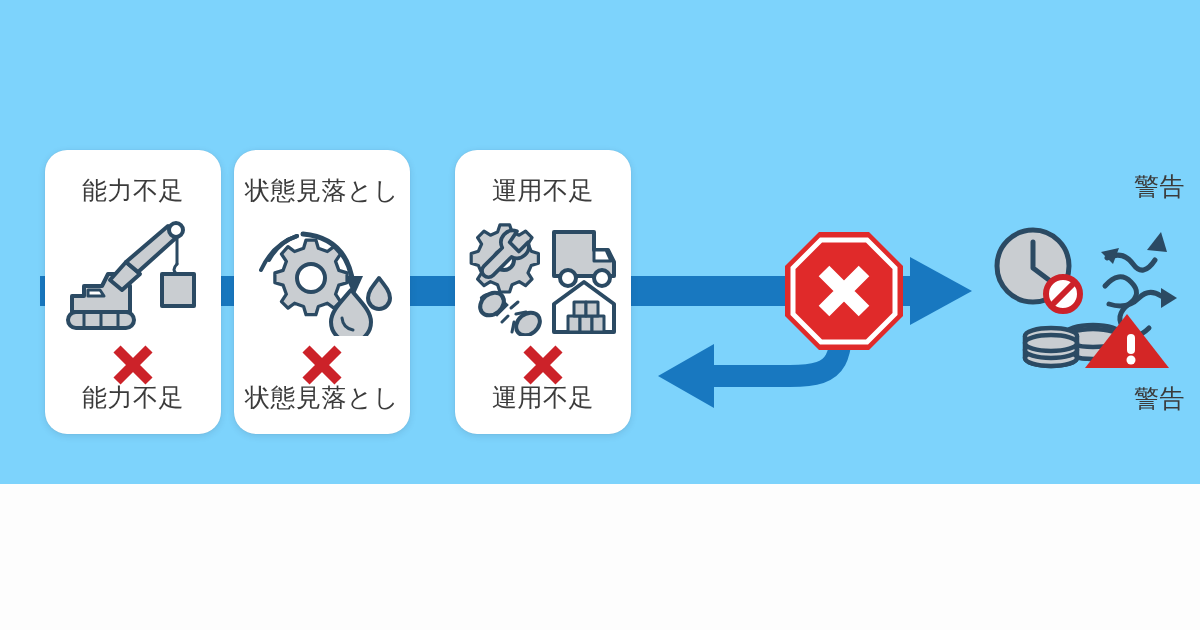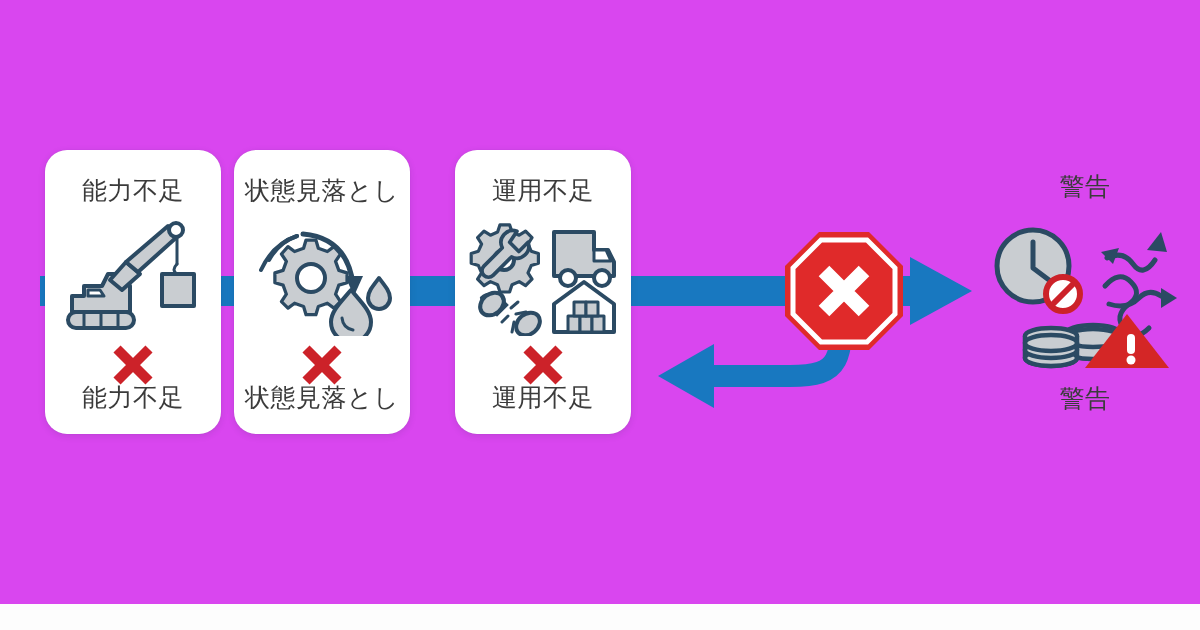--- a/index.html
+++ b/index.html
@@ -9,22 +9,22 @@
   body {
     width: 1200px;
     height: 630px;
     background: #fdfdfd;
     font-family: "DejaVu Sans", "Liberation Sans", sans-serif;
     overflow: hidden;
   }
   #stage {
     position: relative;
     width: 1200px;
-    height: 604px;
-    background: #d946ef;
+    height: 484px;
+    background: #7dd3fc;
   }
 
   
   .band {
     position: absolute;
     background: #1878c0;
   }
   #band-main {
     left: 40px;
     top: 276px;
@@ -121,21 +121,21 @@
     position: absolute;
     left: 985px;
     top: 170px;
     width: 200px;
     height: 250px;
   }
   .warn-label {
     position: absolute;
     left: 0;
     width: 200px;
-    text-align: center;
+    text-align: right;
     font-size: 25px;
     color: #3b3b3b;
     letter-spacing: 0.5px;
     white-space: nowrap;
   }
   #warn-label-top { top: 0px; }
   #warn-label-bottom { top: 212px; }
   #warn-icons {
     position: absolute;
     left: 2px;

